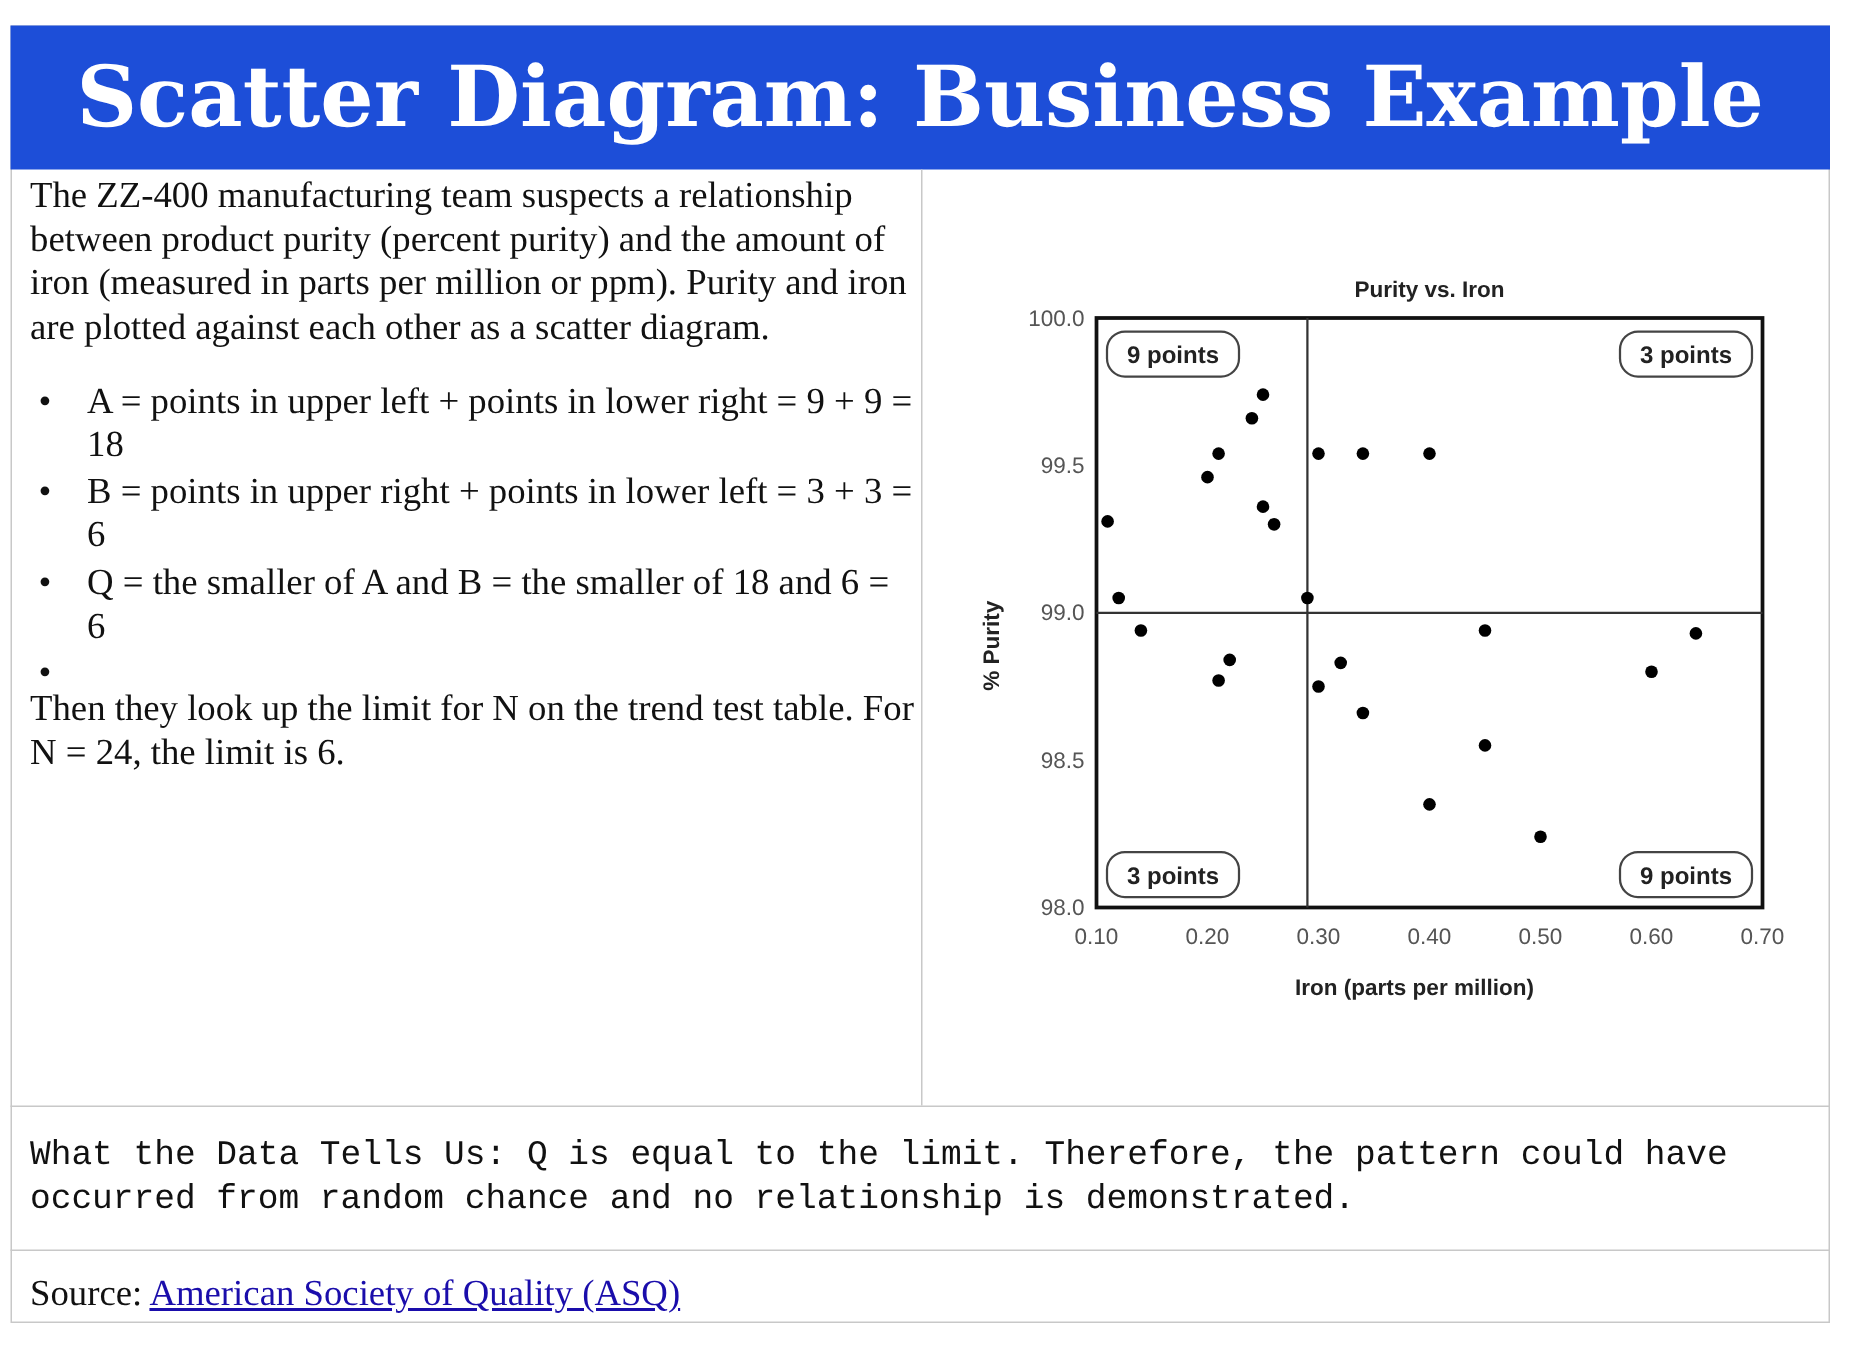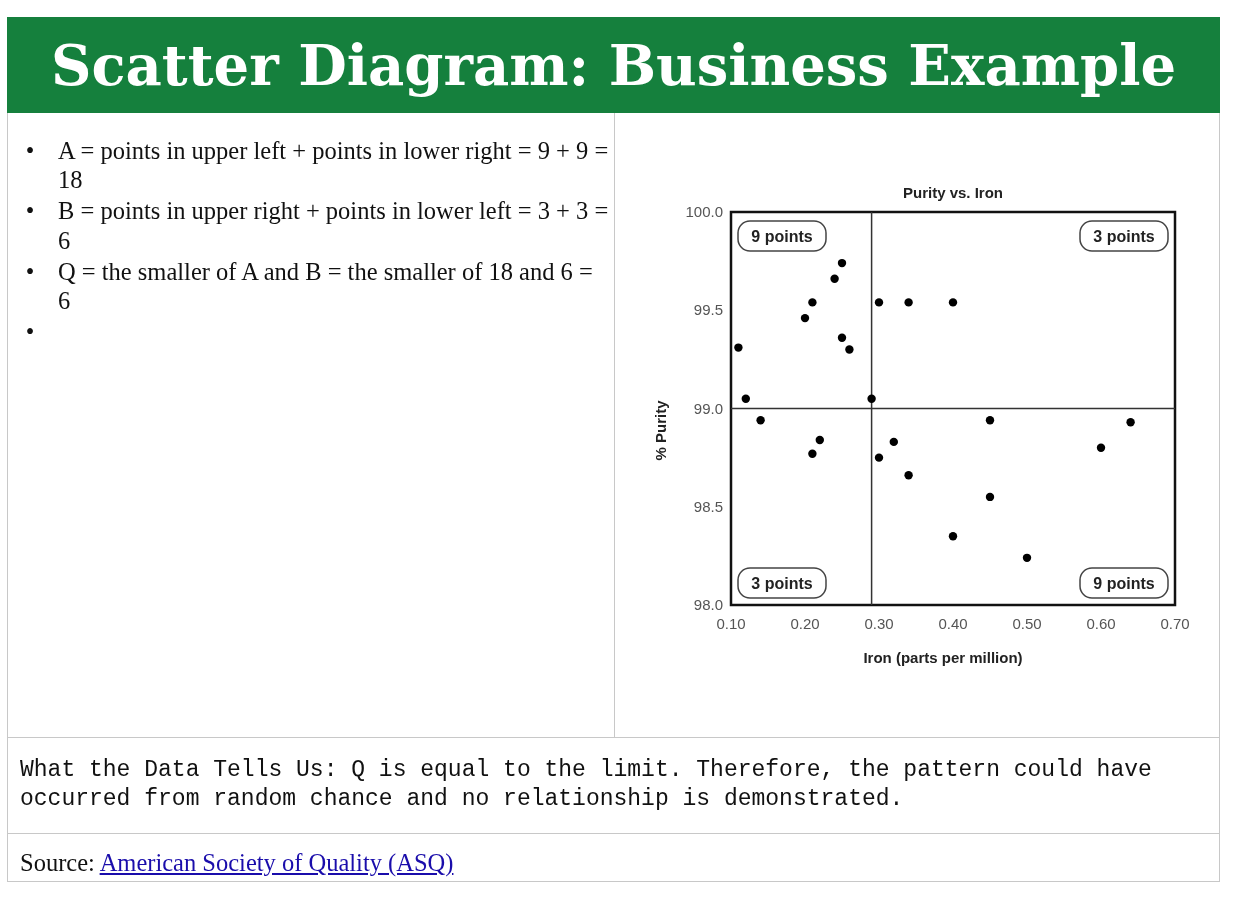--- a/index.html
+++ b/index.html
@@ -1,21 +1,21 @@
 <!DOCTYPE html>
 <html><head>
 <meta charset="utf-8">
 <style>
   html, body { margin: 0; padding: 0; background: #ffffff; }
   body { width: 1236px; height: 904px; position: relative; overflow: hidden;
          font-family: "DejaVu Serif", "Liberation Serif", serif; color: #111; }
   .frame { position: absolute; left: 7px; top: 17px; width: 1213px; height: 865px;
            border: 1px solid #c8c8c8; box-sizing: border-box; }
   .header { position: absolute; left: 7px; top: 17px; width: 1213px; height: 96px;
-            background: #15803d; color: #fff; text-align: center;
+            background: #1d4ed8; color: #fff; text-align: center;
             font-family: "DejaVu Serif", "Liberation Serif", serif; font-weight: bold;
             font-size: 56px; line-height: 96px; letter-spacing: 0px; }
   .left { position: absolute; left: 8px; top: 113px; width: 606px; height: 624px;
           box-sizing: border-box; padding: 3px 4px 0 12px;
           font-family: "Liberation Serif", serif; font-size: 24.5px; line-height: 29.2px; }
   .left p { margin: 0; }
   .left p.gap { margin-top: 29px; }
   .left ul { margin: 20px 0 0 0; padding: 0 0 0 38px; list-style: none; }
   .left li { position: relative; margin: 0; line-height: 29.2px; margin-bottom: 2px; }
   .left li .bullet { position: absolute; left: -38px; top: 0; width: 20px; text-align: center; }
@@ -30,26 +30,28 @@
   .chart { position: absolute; left: 644px; top: 175px; width: 570px; height: 500px; }
   .chart svg text { font-family: "Liberation Sans", sans-serif; }
 </style>
 </head>
 <body>
 
 <div class="frame"></div>
 <div class="header">Scatter Diagram: Business Example</div>
 
 <div class="left">
+  <p>The ZZ-400 manufacturing team suspects a relationship between product purity (percent purity) and the amount of iron (measured in parts per million or ppm). Purity and iron are plotted against each other as a scatter diagram.</p>
   <ul>
     <li><span class="bullet">•</span><span>A = points in upper left + points in lower right = 9 + 9 = 18</span></li>
     <li><span class="bullet">•</span><span>B = points in upper right + points in lower left = 3 + 3 = 6</span></li>
     <li><span class="bullet">•</span><span>Q = the smaller of A and B = the smaller of 18 and 6 = 6</span></li>
     <li><span class="bullet">•</span></li>
   </ul>
+  <p class="gap" style="margin-top:26px">Then they look up the limit for N on the trend test table. For N = 24, the limit is 6.</p>
 </div>
 
 <div class="col-divider"></div>
 
 <div class="chart">
   <svg id="chart-svg" width="570" height="500" xmlns="http://www.w3.org/2000/svg">
       <text x="309" y="23" text-anchor="middle" font-size="15" font-weight="bold" fill="#222">Purity vs. Iron</text>
       <rect x="87" y="37" width="444" height="393" fill="#fff" stroke="#111" stroke-width="2.5"></rect>
       <line x1="227.6" x2="227.6" y1="37" y2="430" stroke="#333" stroke-width="1.5"></line>
       <line x1="87" x2="531" y1="233.5" y2="233.5" stroke="#333" stroke-width="1.5"></line>

